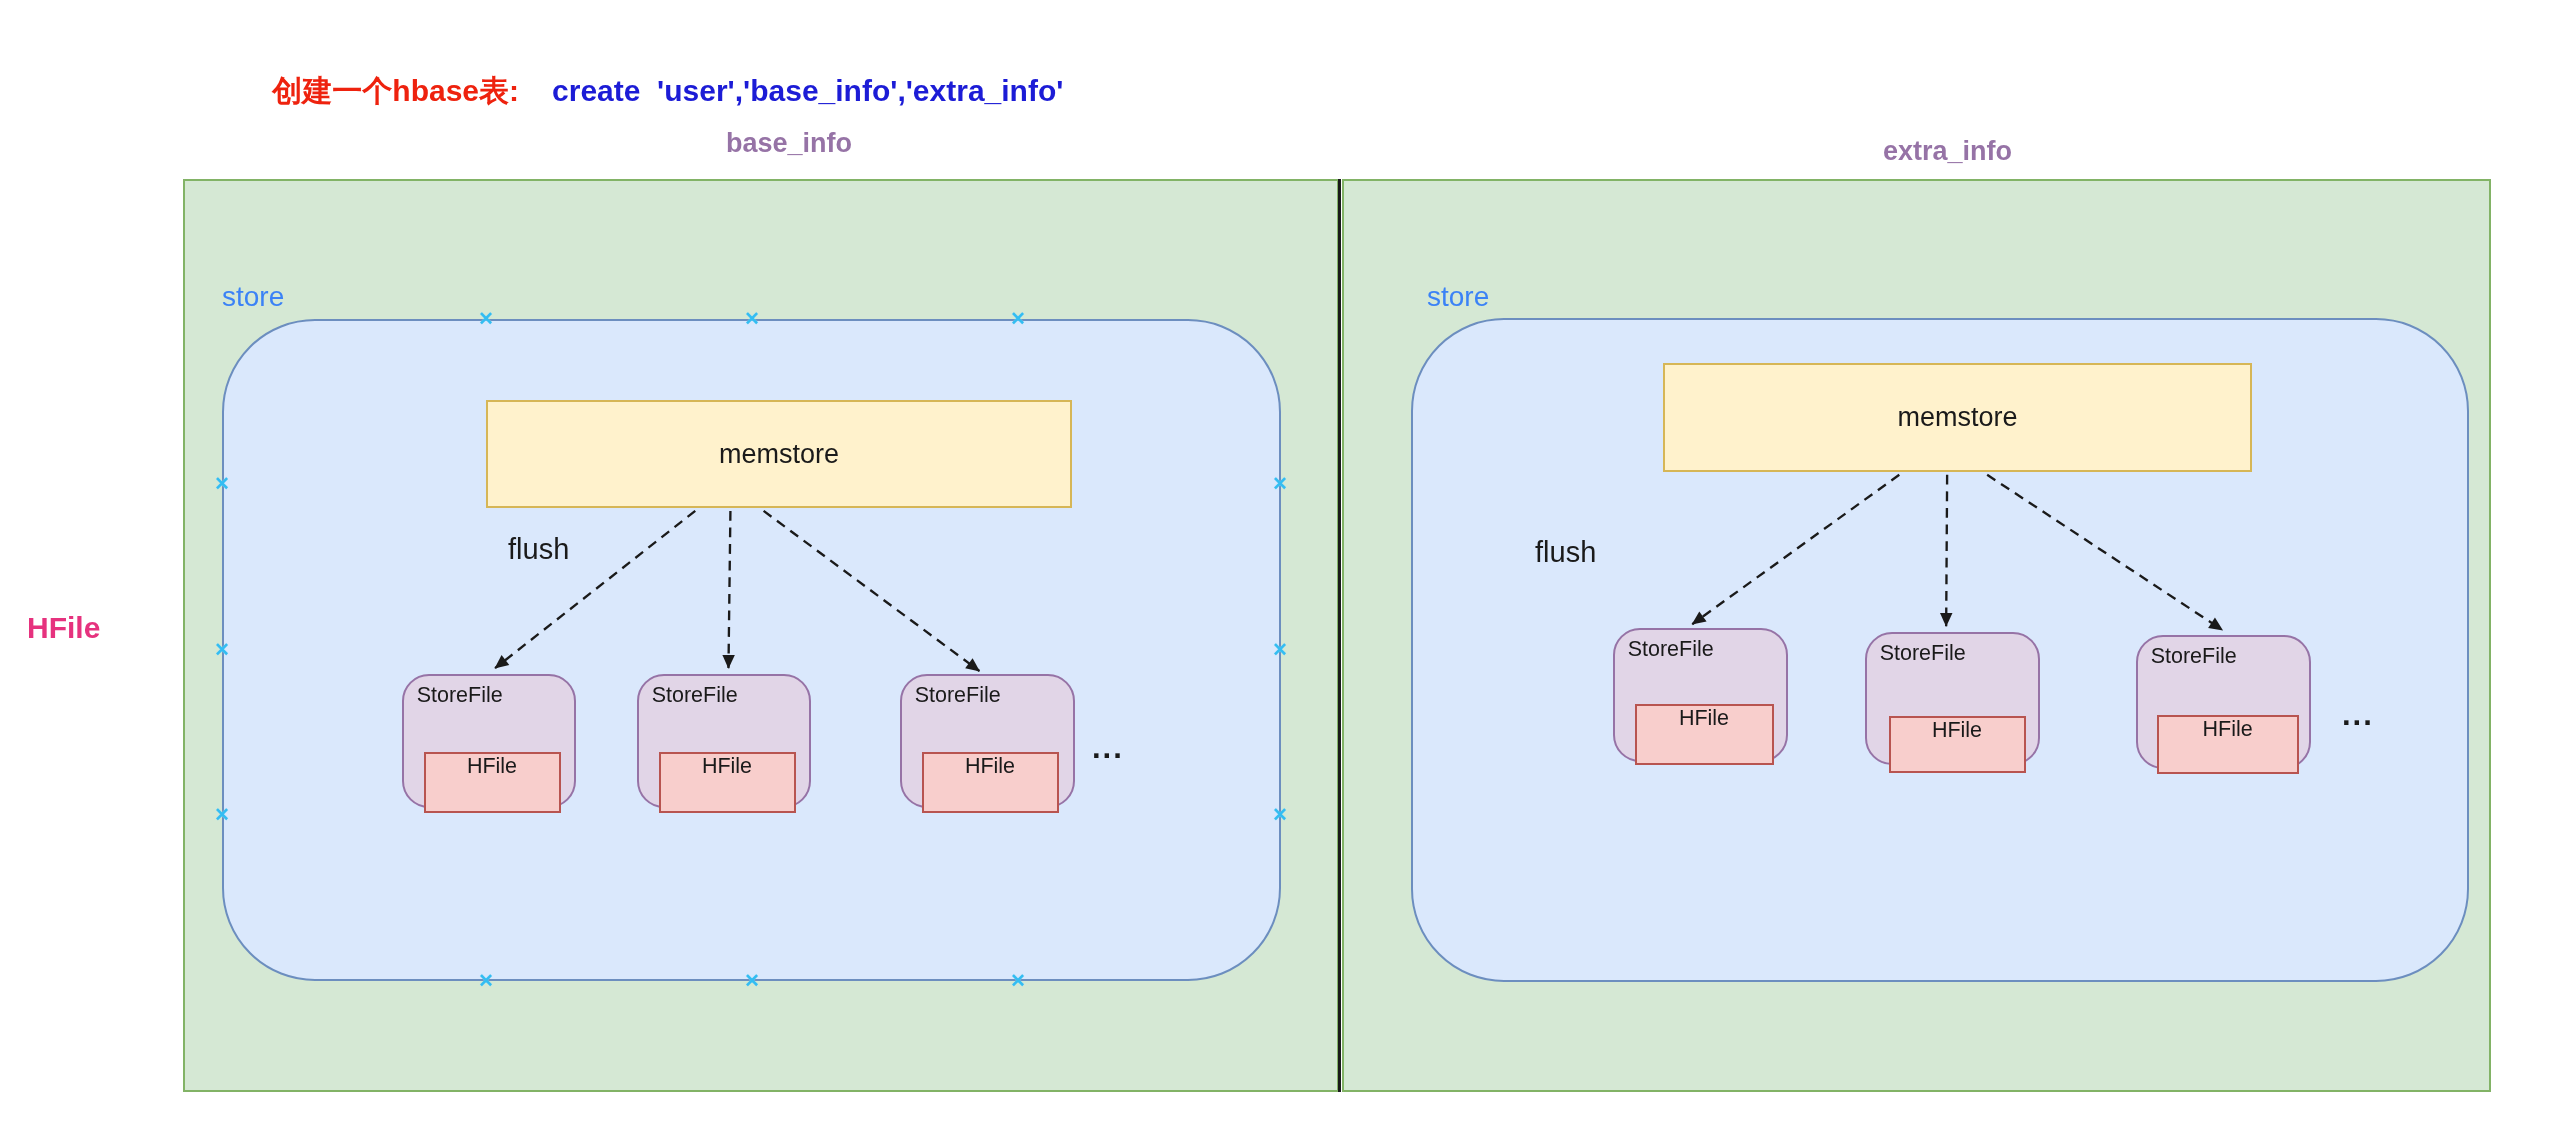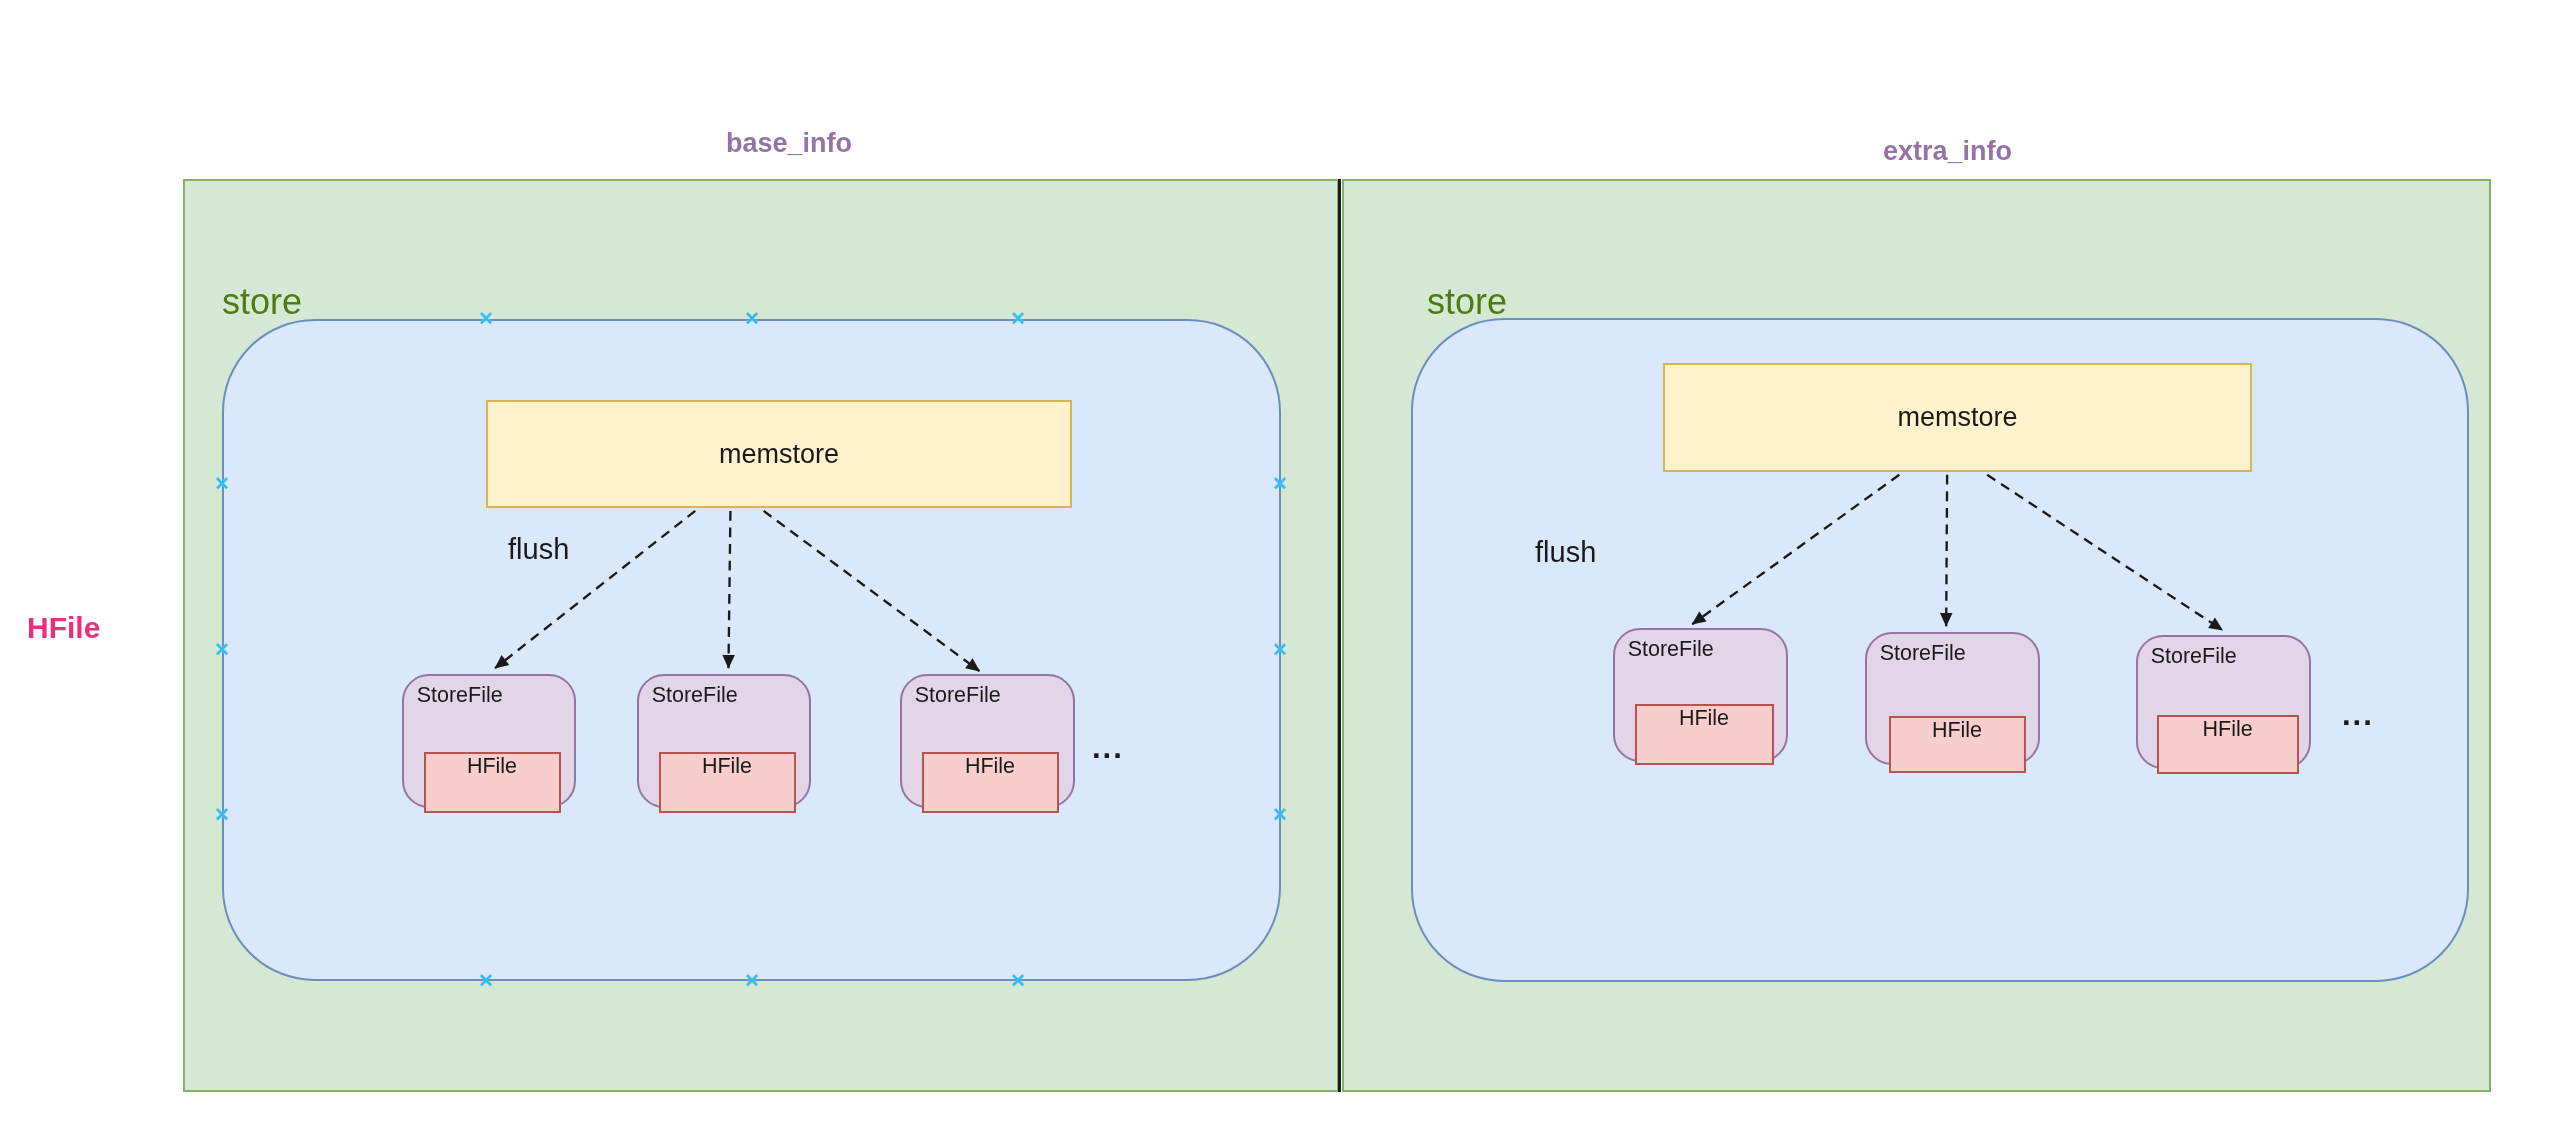--- a/index.html
+++ b/index.html
@@ -13,21 +13,21 @@
   .title-cmd{color:#1c1cd6;margin-left:33px;white-space:pre;}
   
   .family-label{position:absolute;top:128px;font-size:27px;font-weight:bold;color:#9673a6;}
   
   .region-label{position:absolute;left:27px;top:611px;font-size:30px;font-weight:bold;color:#e6327e;}
   
   .green-panel{position:absolute;top:179px;height:913px;background:#d5e8d4;border:2px solid #82b366;box-sizing:border-box;}
   .divider{position:absolute;left:1338px;top:179px;width:2.9px;height:913px;background:#1a1a1a;}
   
   .store-box{position:absolute;background:#dae8fc;border:2px solid #6c8ebf;border-radius:93px;box-sizing:border-box;}
-  .store-label{position:absolute;font-size:36px;color:#4d7c0f;}
+  .store-label{position:absolute;font-size:28px;color:#3b82f6;}
   
   .memstore{position:absolute;background:#fff2cc;border:2px solid #d6b656;box-sizing:border-box;
     display:flex;align-items:center;justify-content:center;font-size:27px;margin-left:16px;}
   .flush-label{position:absolute;font-size:29px;}
   
   .storefile{position:absolute;background:#e1d5e7;border:2px solid #9673a6;border-radius:27px;box-sizing:border-box;}
   .sf-label{position:absolute;left:12.7px;top:6.8px;font-size:21.5px;}
   .hfile{position:absolute;background:#f8cecc;border:2px solid #b85450;box-sizing:border-box;
     display:flex;align-items:flex-start;justify-content:center;font-size:21.5px;}
   .ellipsis{position:absolute;font-size:31px;font-weight:bold;letter-spacing:2px;}
@@ -36,20 +36,23 @@
     transform:translate(-50%,-50%);text-shadow:0 0 1px #9ad9f5;}
   
   .overlay{position:absolute;left:0;top:0;pointer-events:none;}
   .arrow{fill:none;stroke:#1a1a1a;stroke-width:2.4;stroke-dasharray:10 7;}
 </style>
 </head>
 <body>
 
 <div class="canvas">
 
+  <div class="title">
+    <span class="title-cn">创建一个hbase表:</span><span class="title-cmd">create  'user','base_info','extra_info'</span>
+  </div>
 
   <div class="family-label" style="left:726px;">base_info</div>
   <div class="family-label" style="left:1883px;margin-top:8px;">extra_info</div>
 
   <div class="region-label">HFile</div>
 
   <div class="green-panel" style="left:183px;width:1156px;"></div>
   <div class="green-panel" style="left:1342px;width:1149px;"></div>
   <div class="divider"></div>
 

